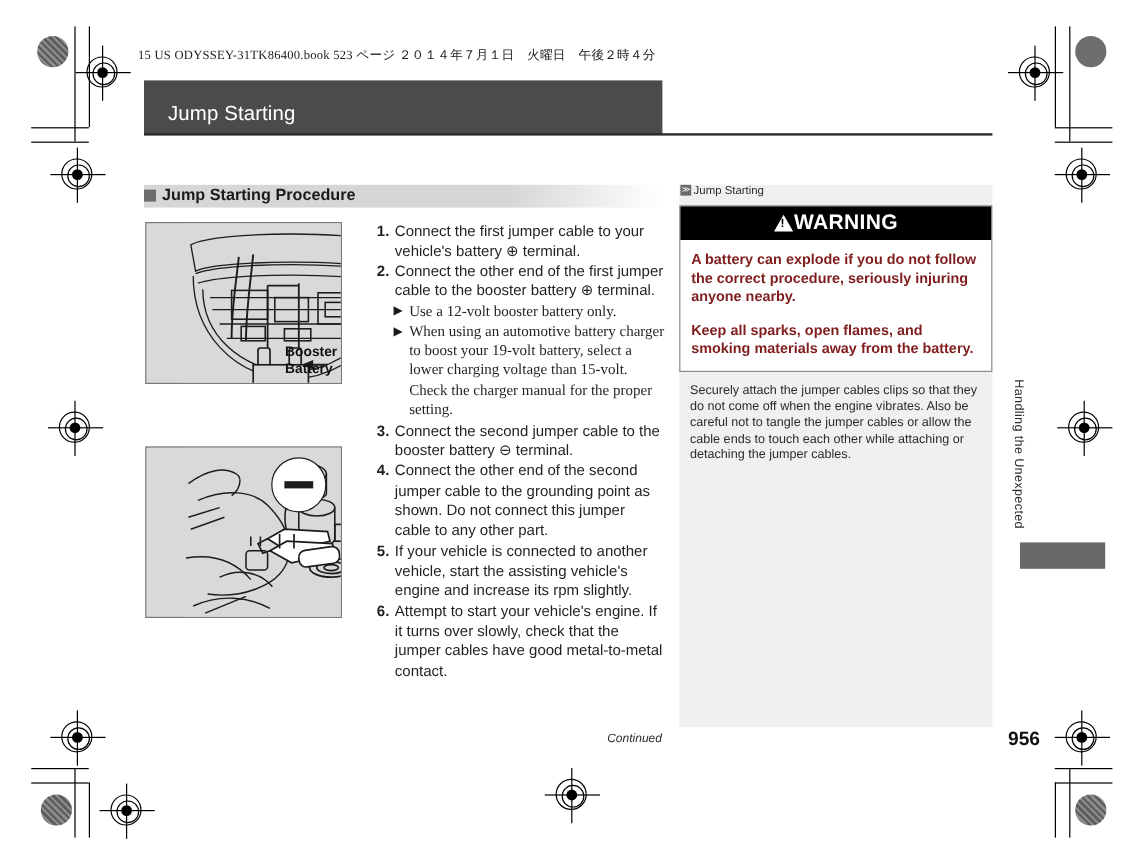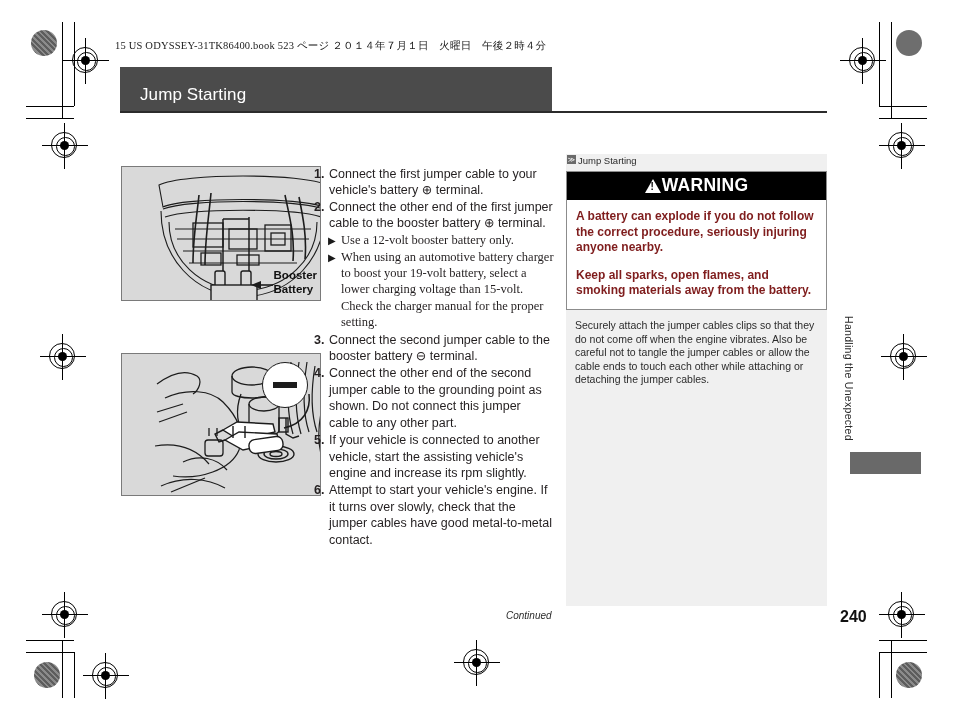--- a/index.html
+++ b/index.html
@@ -52,21 +52,21 @@
     margin-bottom:10px;
   }
   .h2 .sq{position:absolute;left:0px;top:4px;width:10px;height:10px;background:#6c6c6c;}
   .h2 .lbl{position:absolute;left:15px;top:1px;font-size:13.5px;font-weight:bold;color:#1a1a1a;}
 
   .intro{font-size:12.5px;line-height:16px;color:#231f20;width:438px;}
 
   .colwrap{position:relative;margin-top:12px;}
 
   .figure{
-    width:200px;height:135px;background:#d9d9d9;border:1px solid #7a7a7a;
+    width:164px;height:135px;background:#d9d9d9;border:1px solid #7a7a7a;
     position:absolute;left:1px;box-sizing:border-box;overflow:hidden;padding-left:31px;
   }
   .fig1{top:0px;}
   .fig2{top:187px;height:143px;}
 
   .steps{position:absolute;left:194px;top:0px;width:240px;}
   .step{display:flex;font-size:12.5px;line-height:16.4px;color:#231f20;margin-bottom:0px;}
   .step .n{width:15px;flex:0 0 15px;font-weight:bold;text-align:left;}
   .step .tx{flex:1;}
   .sub{display:flex;font-size:12.5px;line-height:16.4px;color:#231f20;margin-left:14px;}
@@ -213,20 +213,24 @@
 
   <div class="fileinfo">15 US ODYSSEY-31TK86400.book   523 ページ   ２０１４年７月１日　火曜日　午後２時４分</div>
 
   <div class="titlebar">
     <div class="t">Jump Starting</div>
   </div>
   <div class="titlerule"></div>
 
   <div class="leftcol">
 
+    <div class="h2">
+      <span class="sq"></span>
+      <span class="lbl">Jump Starting Procedure</span>
+    </div>
 
 
     <div class="colwrap">
 
       <div class="figure fig1">
         <svg width="180" height="135" viewBox="0 0 180 135">
           <rect width="180" height="135" fill="#d9d9d9"></rect>
           <g fill="none" stroke="#1c1c1c" stroke-width="1.1">
             <path d="M6 18 C30 6 150 6 174 18 L170 40 C150 30 30 30 10 40 Z"></path>
             <path d="M10 42 C35 32 145 32 170 42"></path>
@@ -396,15 +400,15 @@
 
     <div class="sbnote">
       <p>Securely attach the jumper cables clips so that they do not come off when the engine vibrates. Also be careful not to tangle the jumper cables or allow the cable ends to touch each other while attaching or detaching the jumper cables.</p>
     </div>
   </div>
 
   <div class="vtext">Handling the Unexpected</div>
   <div class="vtab"></div>
 
   <div class="cont">Continued</div>
-  <div class="pgno">240</div>
+  <div class="pgno">956</div>
 
 </div>
 
 </body></html>

